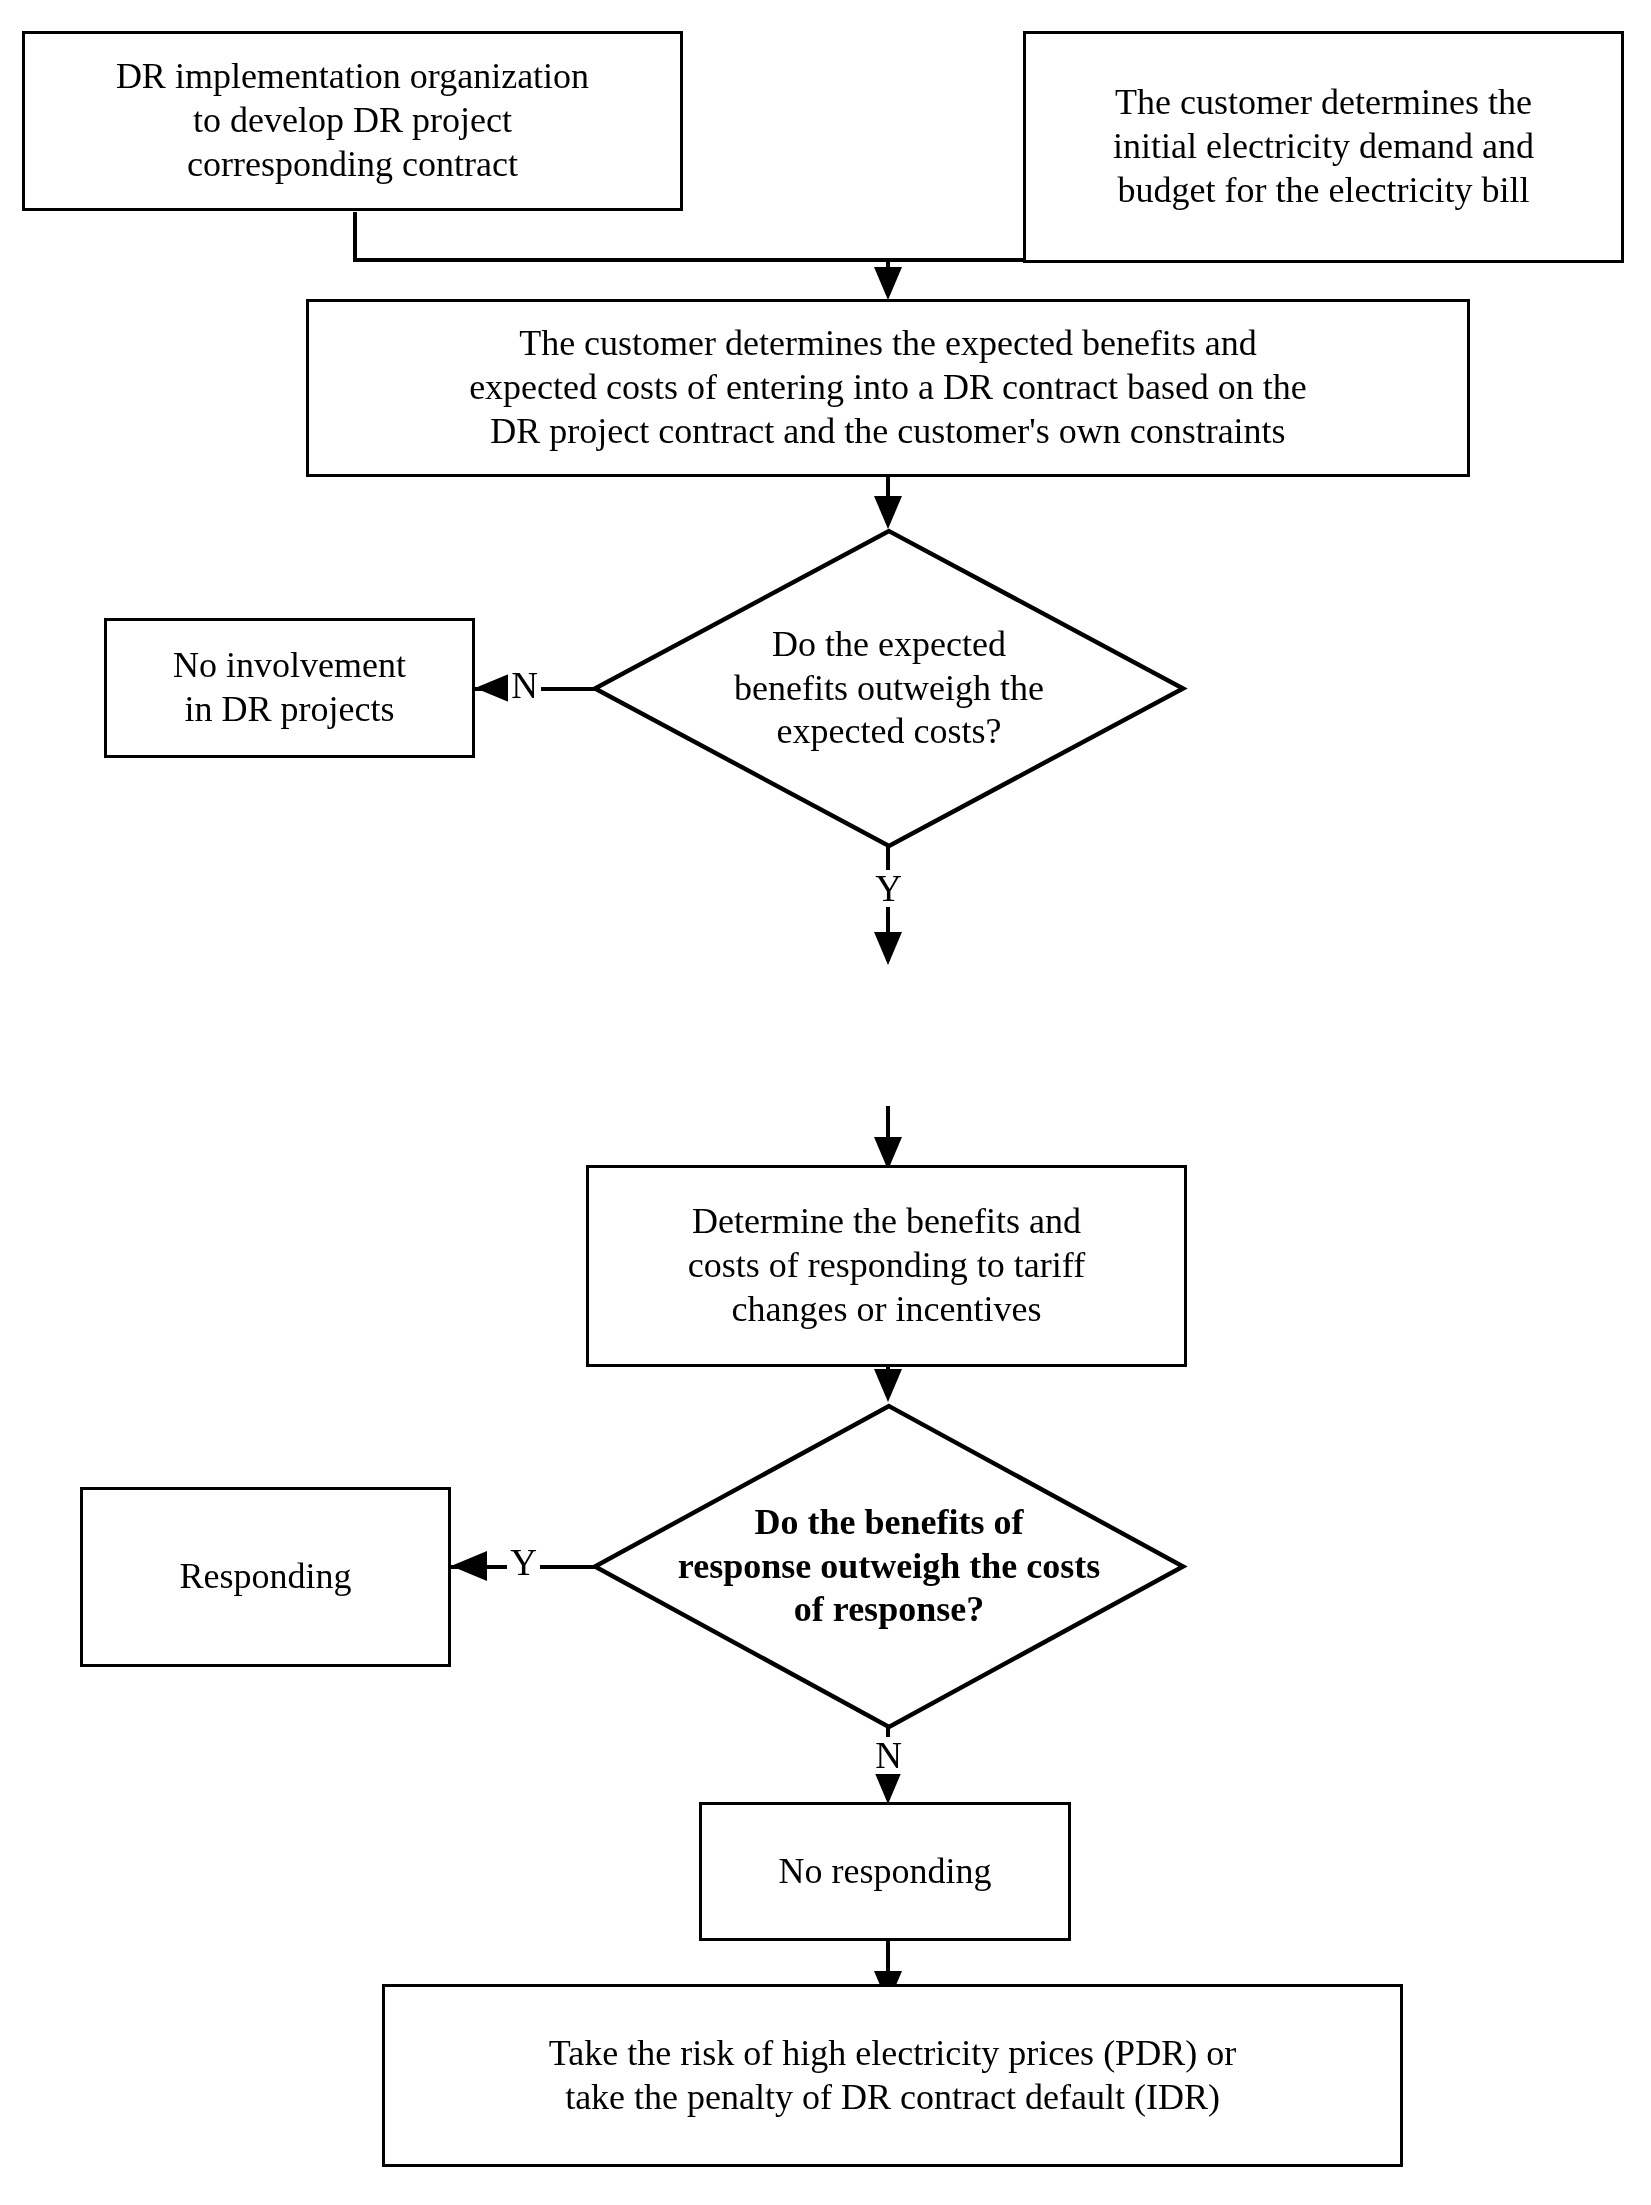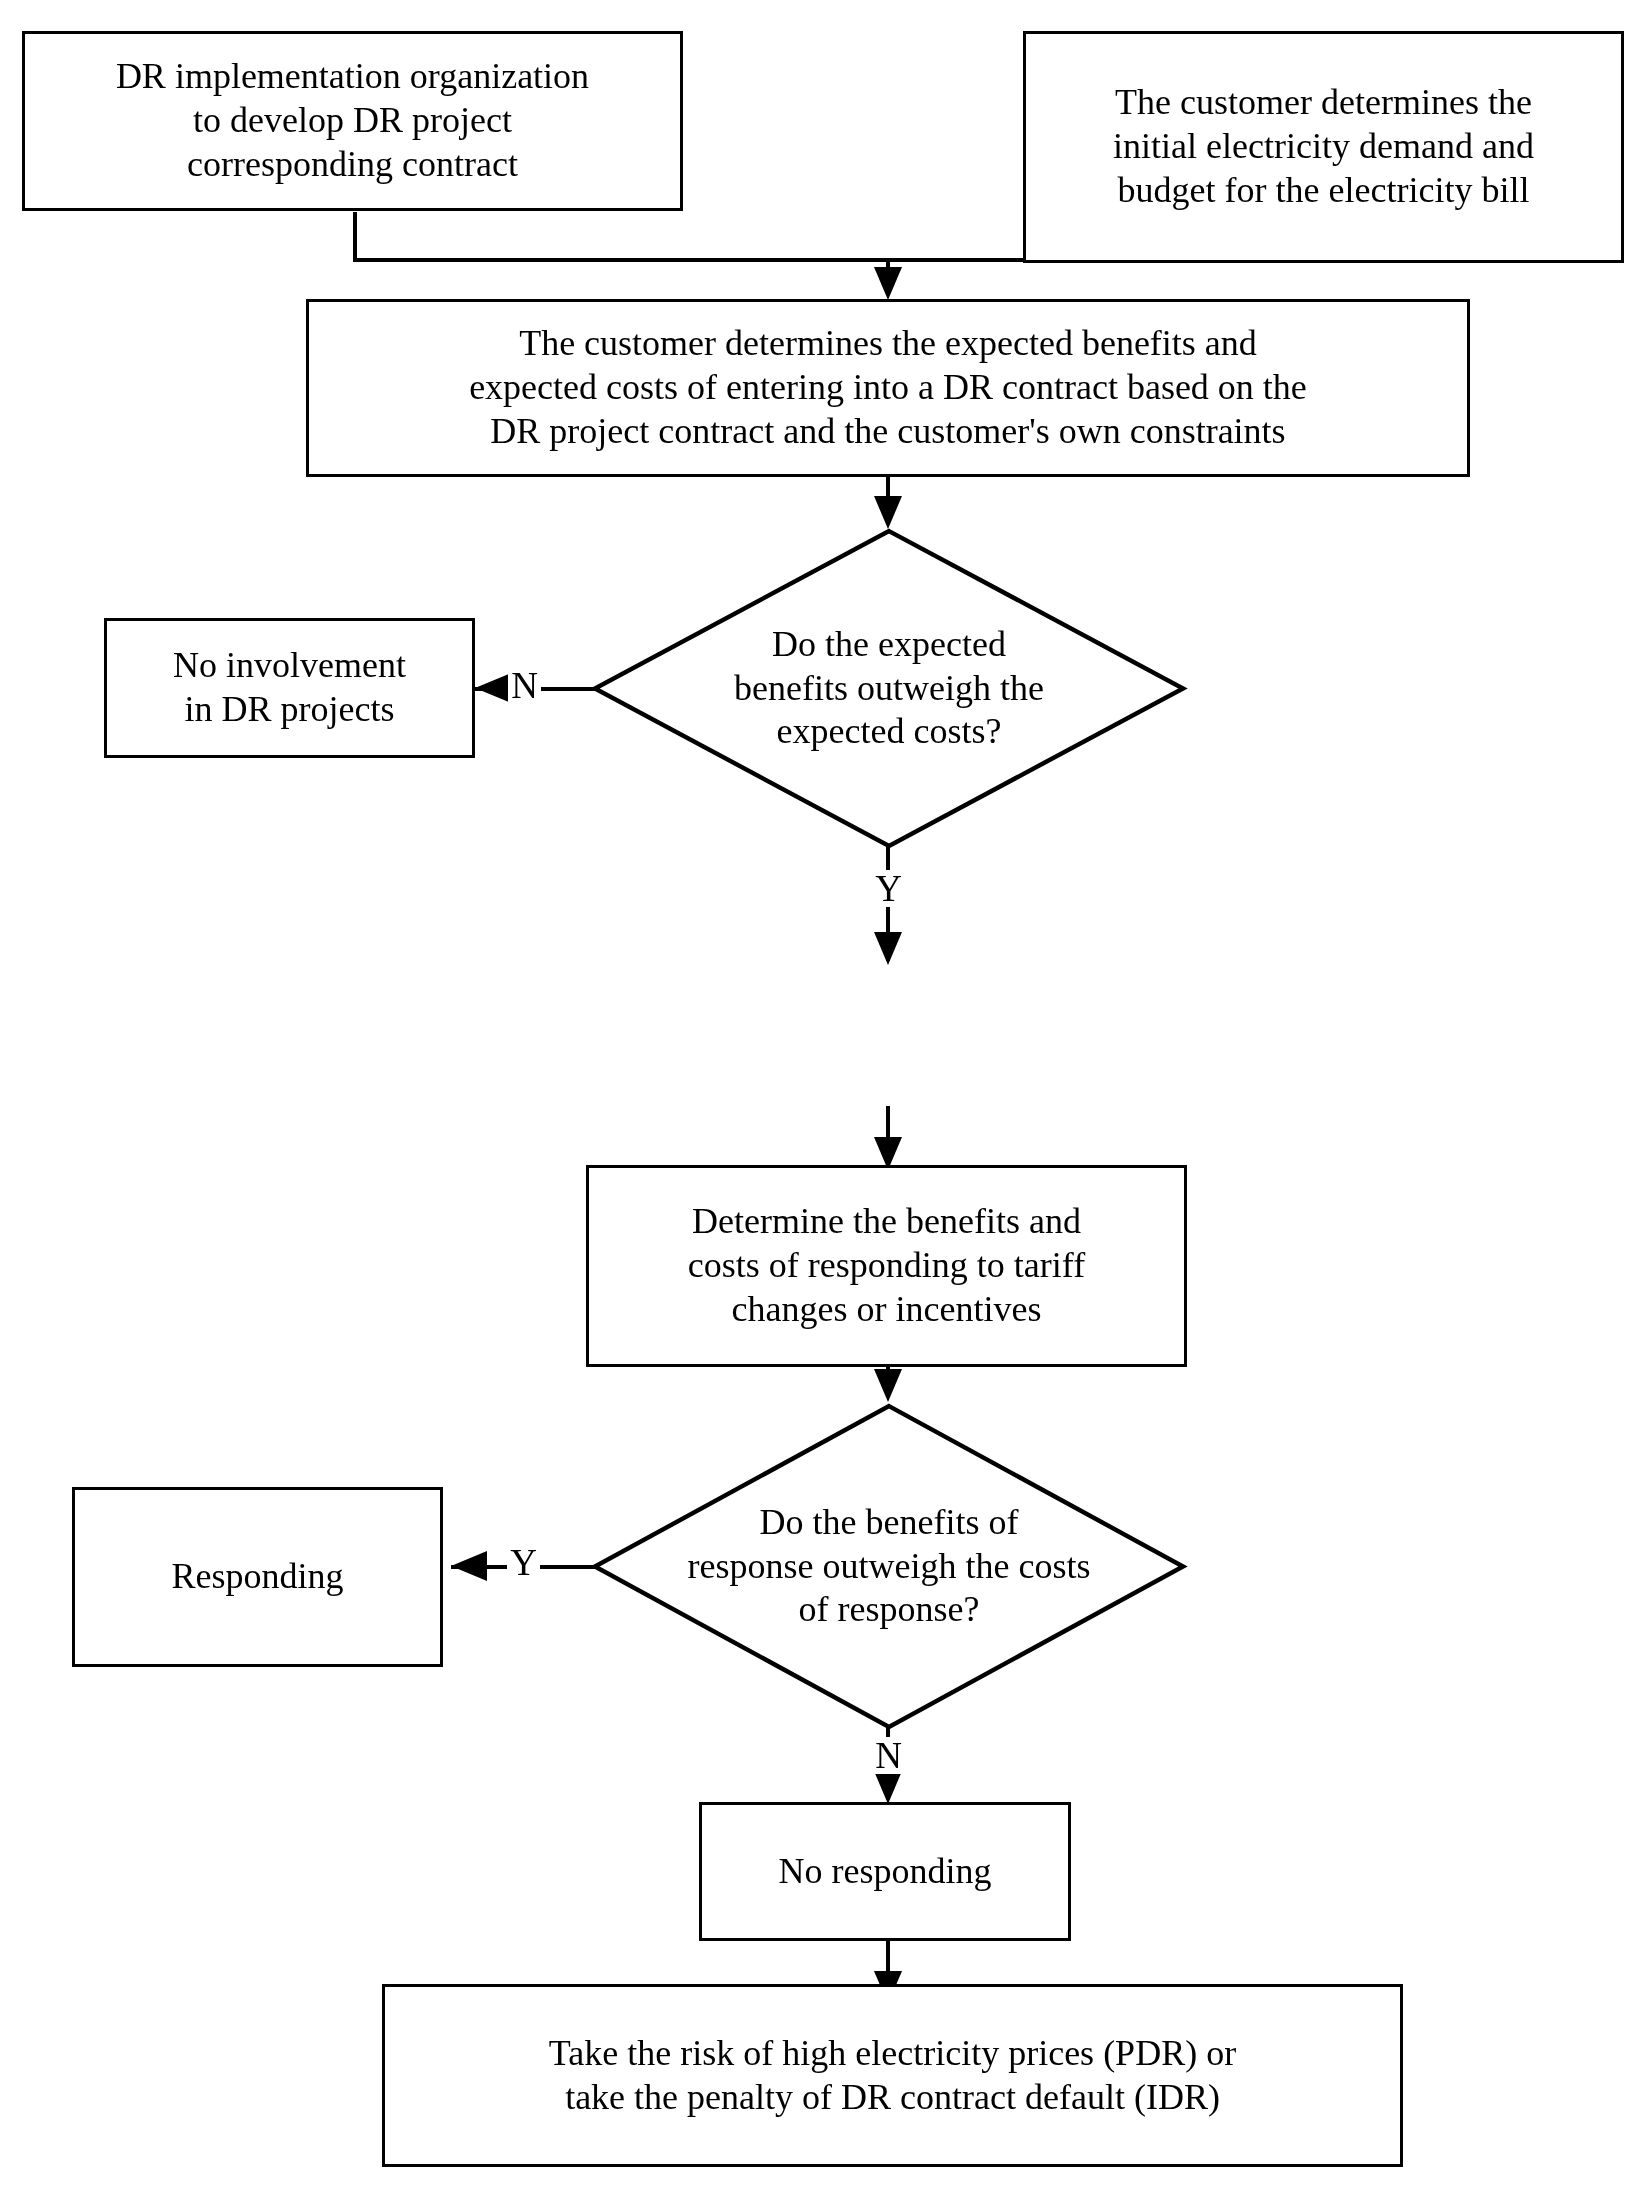--- a/index.html
+++ b/index.html
@@ -161,34 +161,34 @@
 changes or incentives</span>
   </div>
 
   <div class="edge v-line" style="left:886px; top:1336px; height:52px;"></div>
   <div class="arrow-down" style="left:874px; top:1369px;"></div>
 
   <div class="diamond-wrap" style="left:592px; top:1403px; width:594px; height:327px;">
     <svg width="594" height="327" viewBox="0 0 800 440">
       <polygon points="400,4 796,220 400,436 4,220" fill="#ffffff" stroke="#000000" stroke-width="6"></polygon>
     </svg>
-    <div class="diamond-label" style="font-size:36px;">
+    <div class="diamond-label" style="font-size:36px;font-weight:bold;">
       <span>Do the benefits of
 response outweigh the costs
 of response?</span>
     </div>
   </div>
 
   <div class="edge h-line" style="left:451px; top:1565px; width:147px;"></div>
   <div class="arrow-left" style="left:451px; top:1551px;"></div>
   <div class="branch-label" style="left:507px; top:1544px; width:33px; font-size:37px;">
     <span>Y</span>
   </div>
 
-  <div class="node" style="left:72px; top:1487px; width:371px; height:180px; font-size:36px;">
+  <div class="node" style="left:80px; top:1487px; width:371px; height:180px; font-size:36px;">
     <span class="txt">Responding</span>
   </div>
 
   <div class="edge v-line" style="left:886px; top:1727px; height:73px;"></div>
   <div class="branch-label" style="left:872px; top:1737px; width:33px; font-size:37px; background:#ffffff;">
     <span>N</span>
   </div>
   <div class="arrow-down" style="left:874px; top:1771px;"></div>
 
   <div class="node" style="left:699px; top:1802px; width:372px; height:139px; font-size:36px;">

